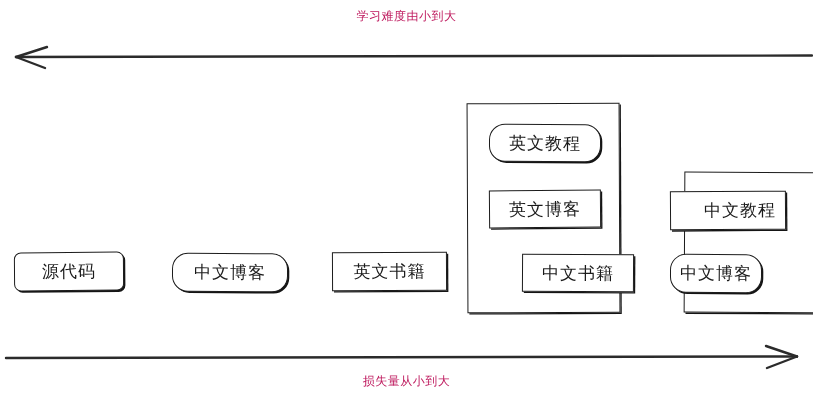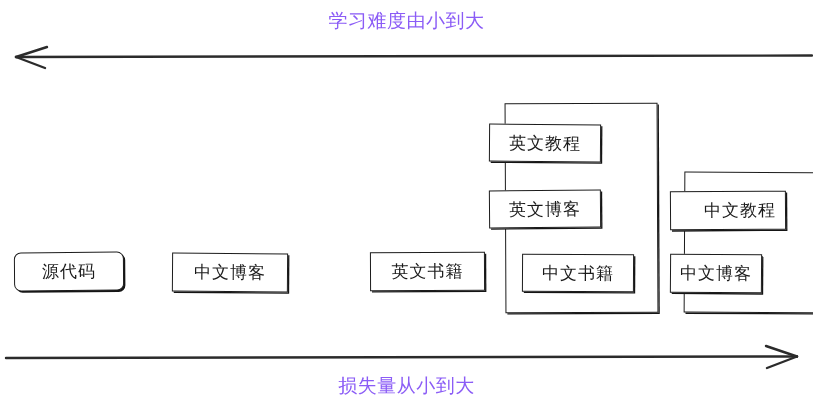--- a/index.html
+++ b/index.html
@@ -12,22 +12,22 @@
   }
   #canvas {
     position: relative;
     width: 813px;
     height: 414px;
     background: #ffffff;
     overflow: hidden;
   }
   .axis-label {
     position: absolute;
-    font-size: 19px;
-    color: #8b5cf6;
+    font-size: 12px;
+    color: #be185d;
     letter-spacing: 0.5px;
     white-space: nowrap;
     text-align: center;
     width: 100%;
     left: 0;
   }
   #label-top { top: 8px; }
   #label-bottom { top: 373px; }
 
   .arrow-svg {
@@ -57,22 +57,22 @@
   }
   .group-box {
     position: absolute;
     box-sizing: border-box;
     background: #ffffff;
     border: 1.7px solid #1c1c1c;
     box-shadow: 1.6px 1.6px 0 -0.3px #151515;
   }
   
   .tilt-a { transform: rotate(-0.45deg); }
-  .tilt-b { transform: rotate(0.4deg); }
-  .tilt-c { transform: rotate(-0.25deg); margin-left: 38px; }
+  .tilt-b { transform: rotate(0.4deg); border-radius: 16px; }
+  .tilt-c { transform: rotate(-0.25deg); }
   .tilt-d { transform: rotate(0.3deg); margin-left: 33px; }
   .tilt-e { transform: rotate(-0.35deg); }
 </style>
 </head>
 <body>
 
 <div id="canvas">
 
   <div class="axis-label" id="label-top">学习难度由小到大</div>
 

